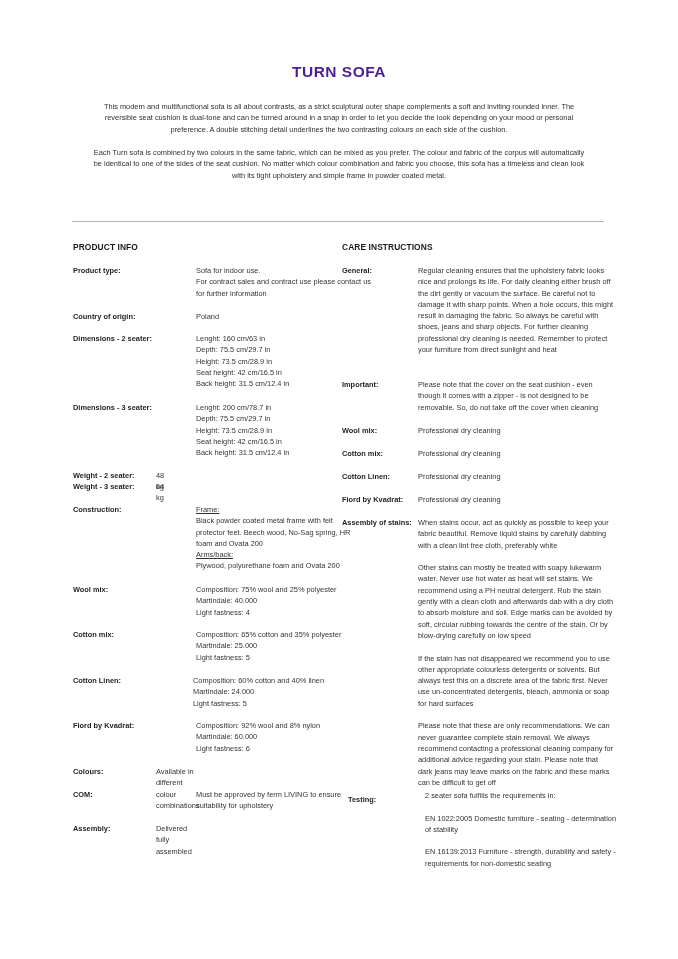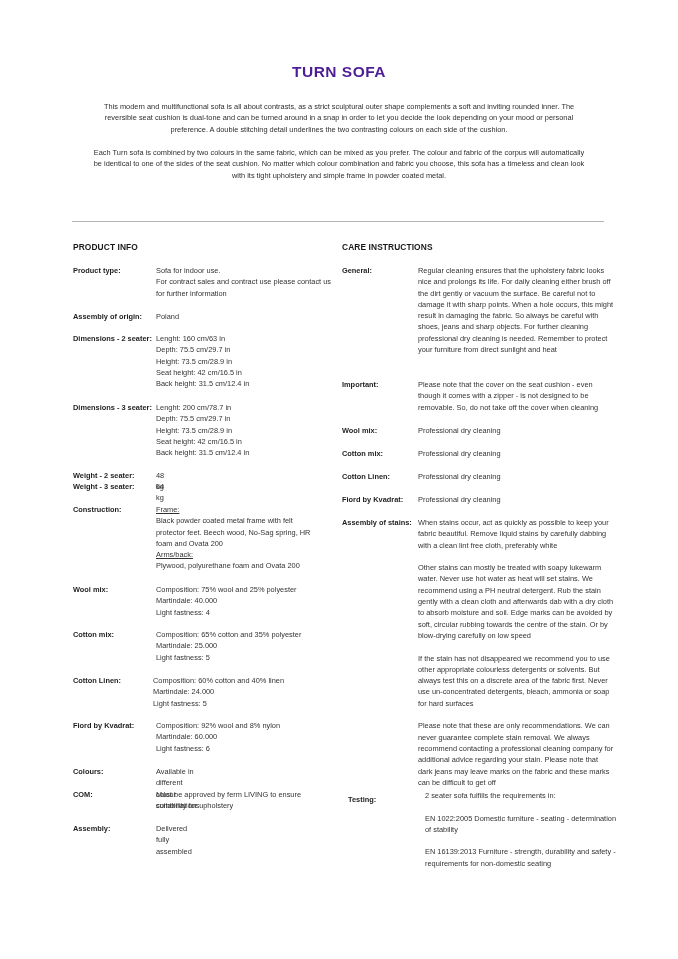--- a/index.html
+++ b/index.html
@@ -20,21 +20,21 @@
     position: absolute; top: 221px; left: 72px; width: 532px; height: 0;
     border-top: 1.5px solid #b4b4b4;
   }
   .section-heading {
     position: absolute; font-size: 8.4px; font-weight: bold; color: #1a1a1a;
     letter-spacing: 0.1px;
   }
   .row { position: absolute; font-size: 7.4px; line-height: 11.3px; }
   .row .label { position: absolute; left: 0; top: 0; font-weight: bold; color: #1f1f1f; white-space: nowrap; }
   .row .value { position: absolute; top: 0; color: #333333; }
-  .row .value div { white-space: nowrap; }
+  .row .value div { white-space: nowrap; margin-left: 40px; }
   .u { text-decoration: underline; }
   .care .value { width: 196px; }
   .care .value p { margin: 0 0 11.3px 0; }
   .care .value p:last-child { margin-bottom: 0; }
 </style>
 </head>
 <body>
 
 <div class="title">TURN SOFA</div>
 
@@ -52,21 +52,21 @@
 <div class="row" style="top:265px; left:73px;">
   <span class="label">Product type:</span>
   <div class="value" style="left:83px;">
     <div>Sofa for indoor use.</div>
     <div>For contract sales and contract use please contact us</div>
     <div>for further information</div>
   </div>
 </div>
 
 <div class="row" style="top:311px; left:73px;">
-  <span class="label">Assembly of origin:</span>
+  <span class="label">Country of origin:</span>
   <div class="value" style="left:83px;">
     <div>Poland</div>
   </div>
 </div>
 
 <div class="row" style="top:333px; left:73px;">
   <span class="label">Dimensions - 2 seater:</span>
   <div class="value" style="left:83px;">
     <div>Lenght: 160 cm/63 in</div>
     <div>Depth: 75.5 cm/29.7 in</div>

